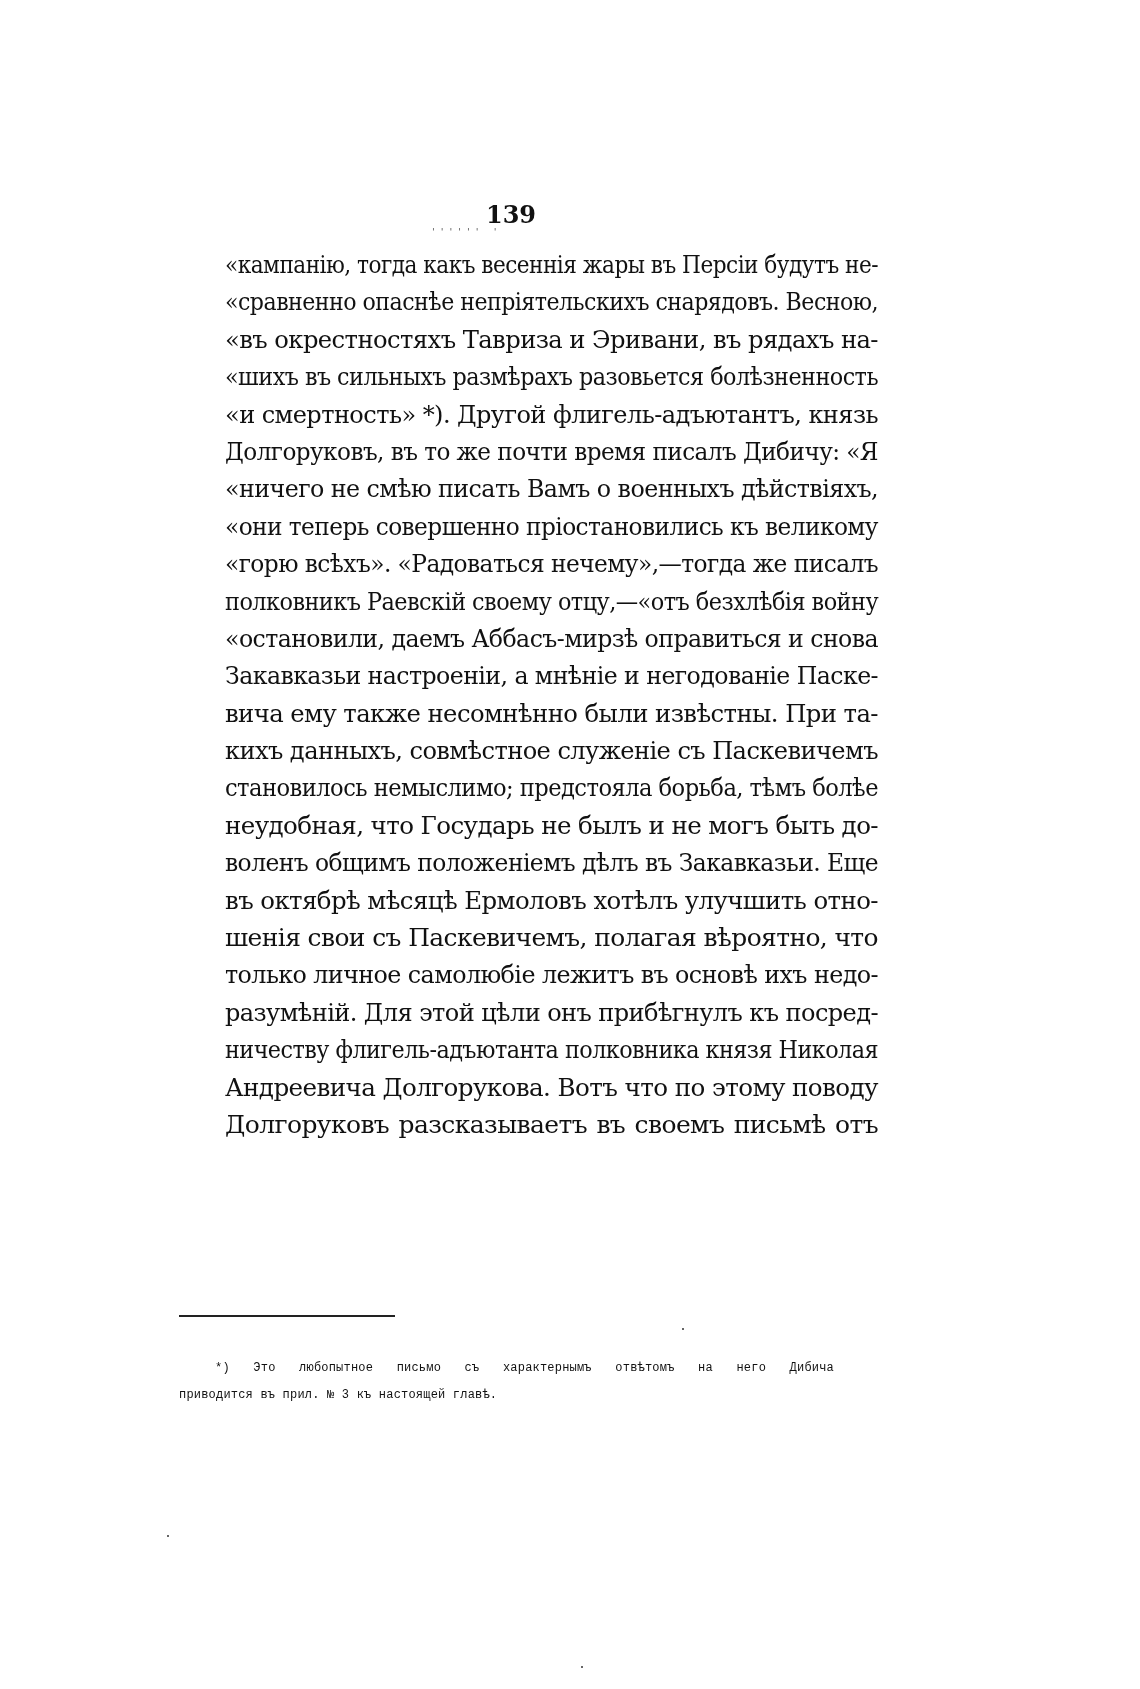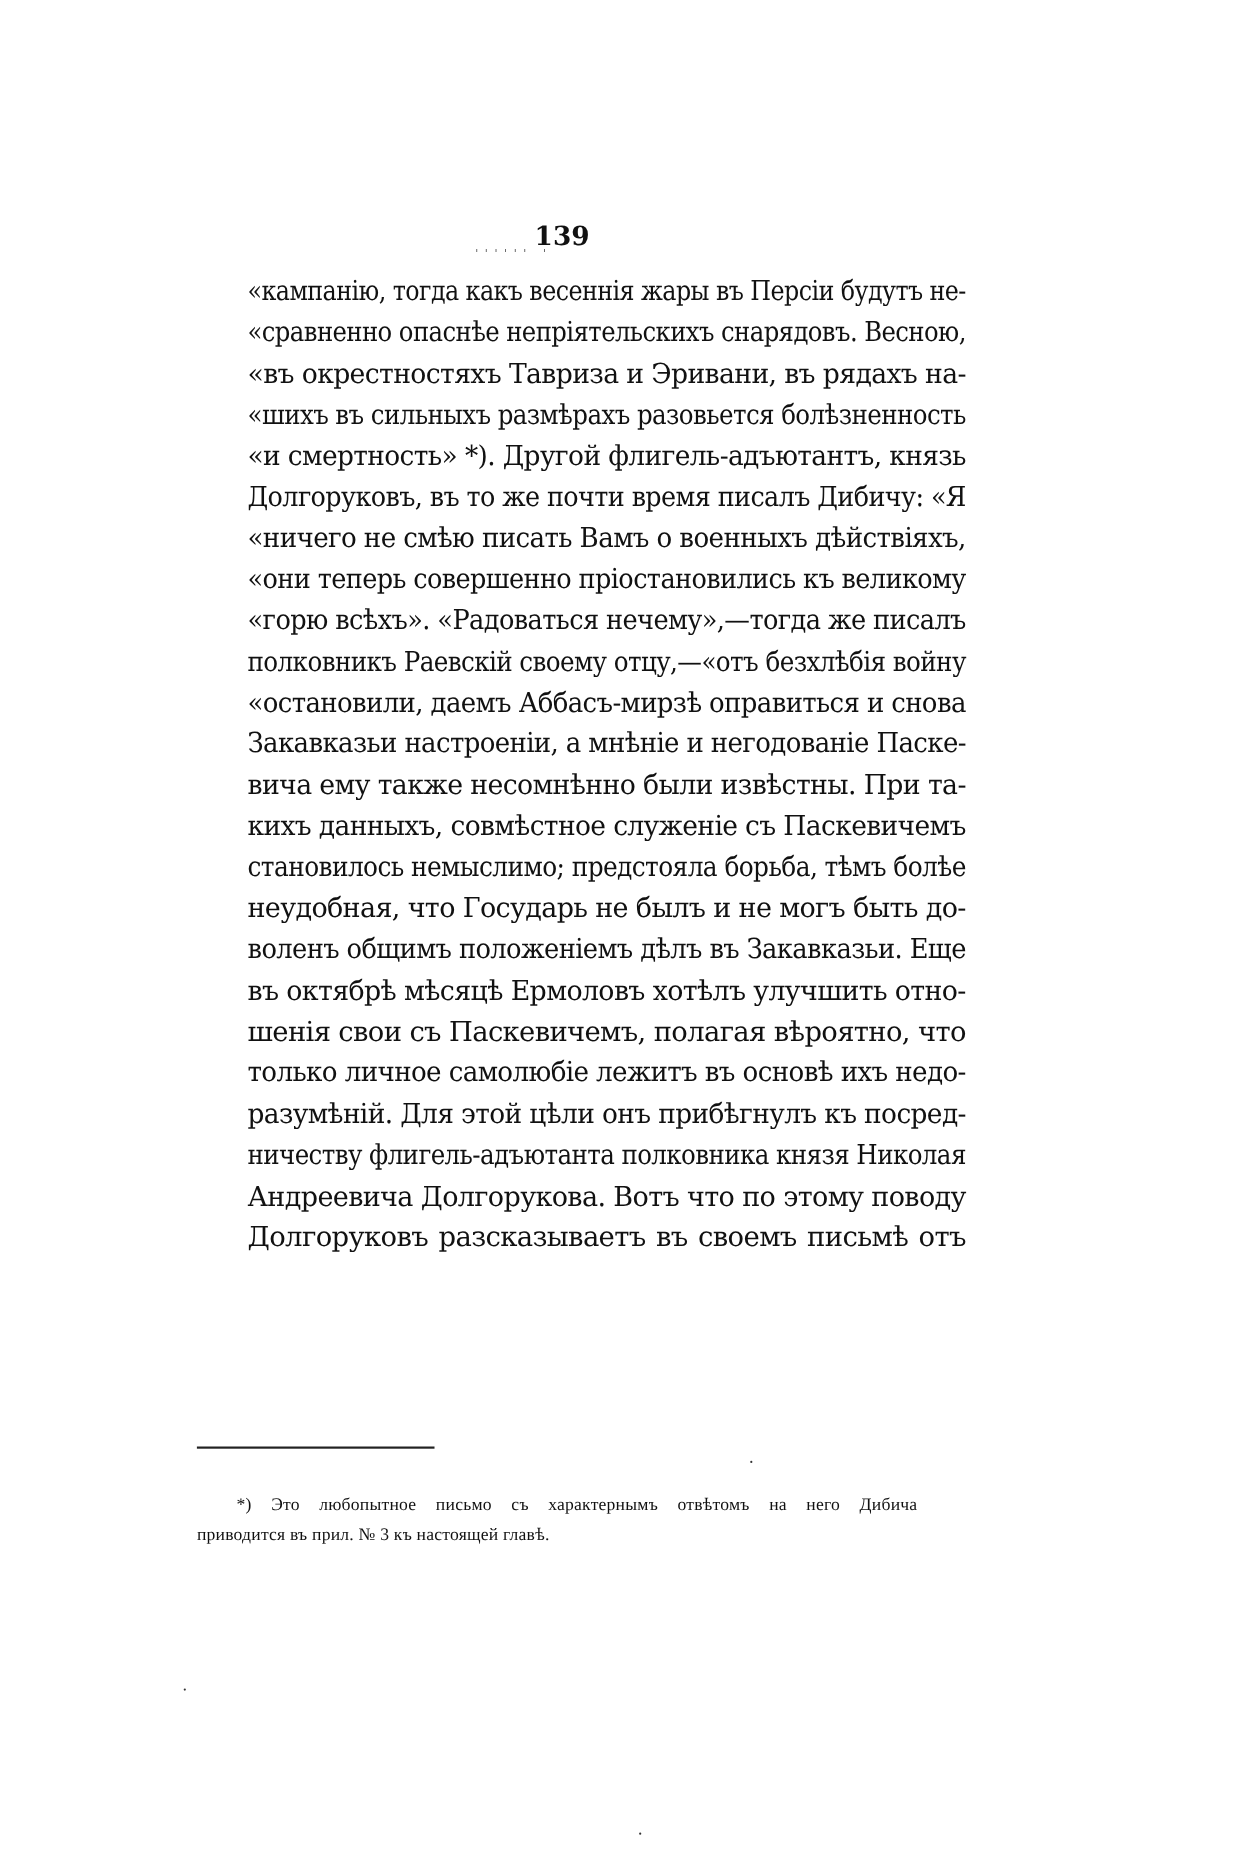--- a/index.html
+++ b/index.html
@@ -81,22 +81,22 @@
     .footnote {
       position: absolute;
       left: 179px;
       top: 1355px;
       width: 655px;
     }
     .fn-line {
       display: block;
       height: 27px;
       line-height: 27px;
-      font-family: Liberation Serif, serif;
-      font-size: 16px;
+      font-family: Liberation Mono, monospace;
+      font-size: 12px;
       white-space: nowrap;
       text-align: justify;
       text-align-last: justify;
       letter-spacing: 0.2px;
     }
     .fn-line.indent {
       padding-left: 36px;
       box-sizing: border-box;
     }
     .fn-line.last {

